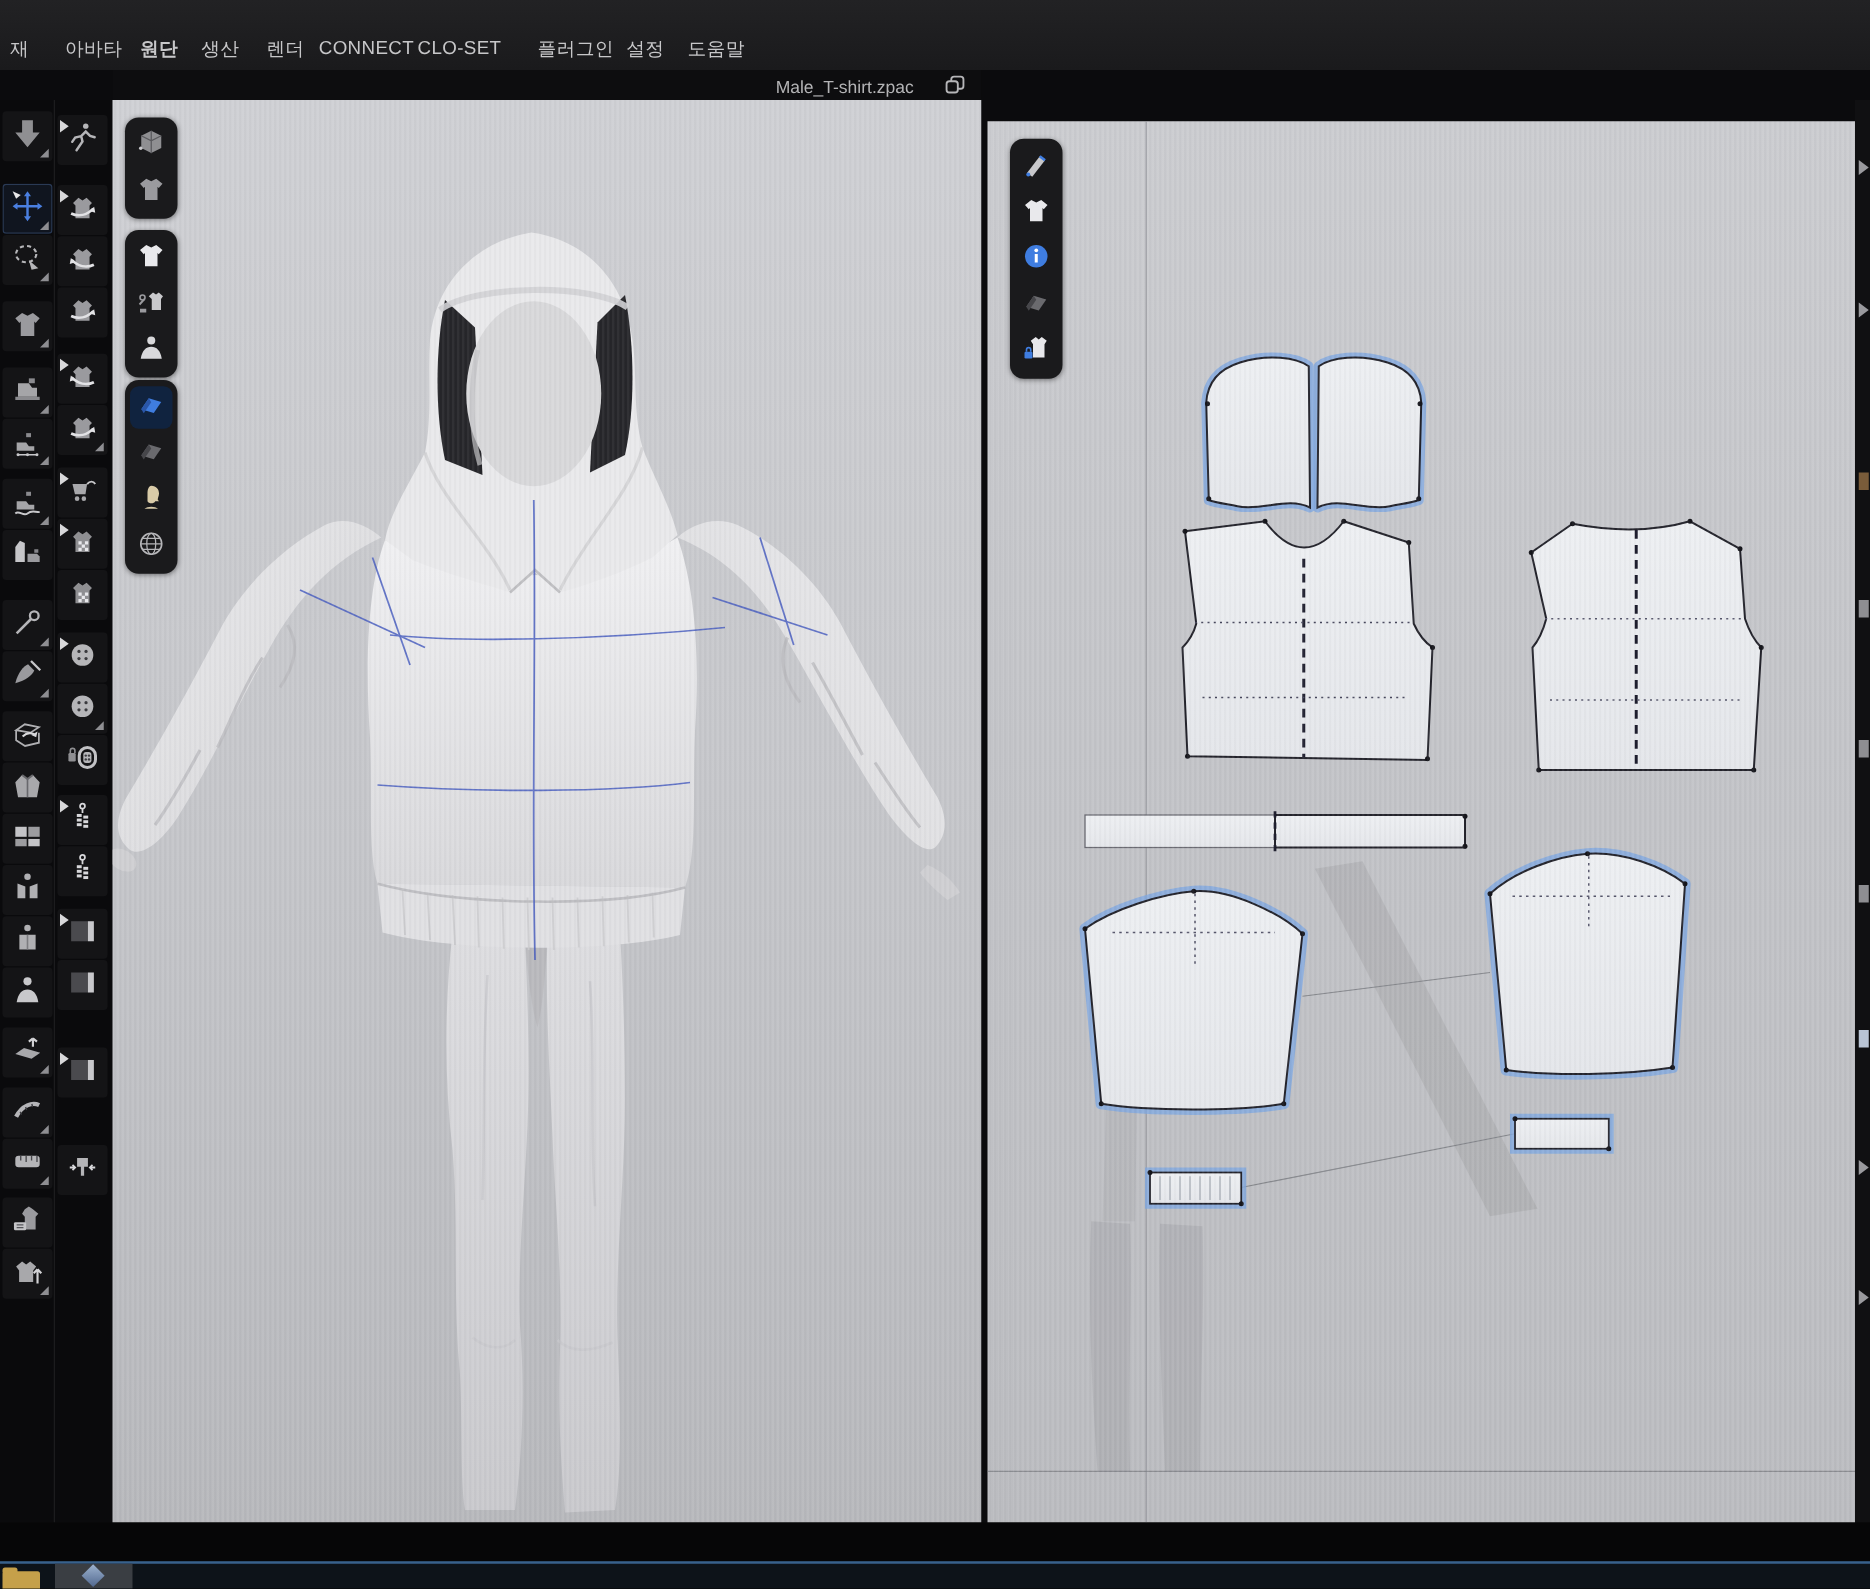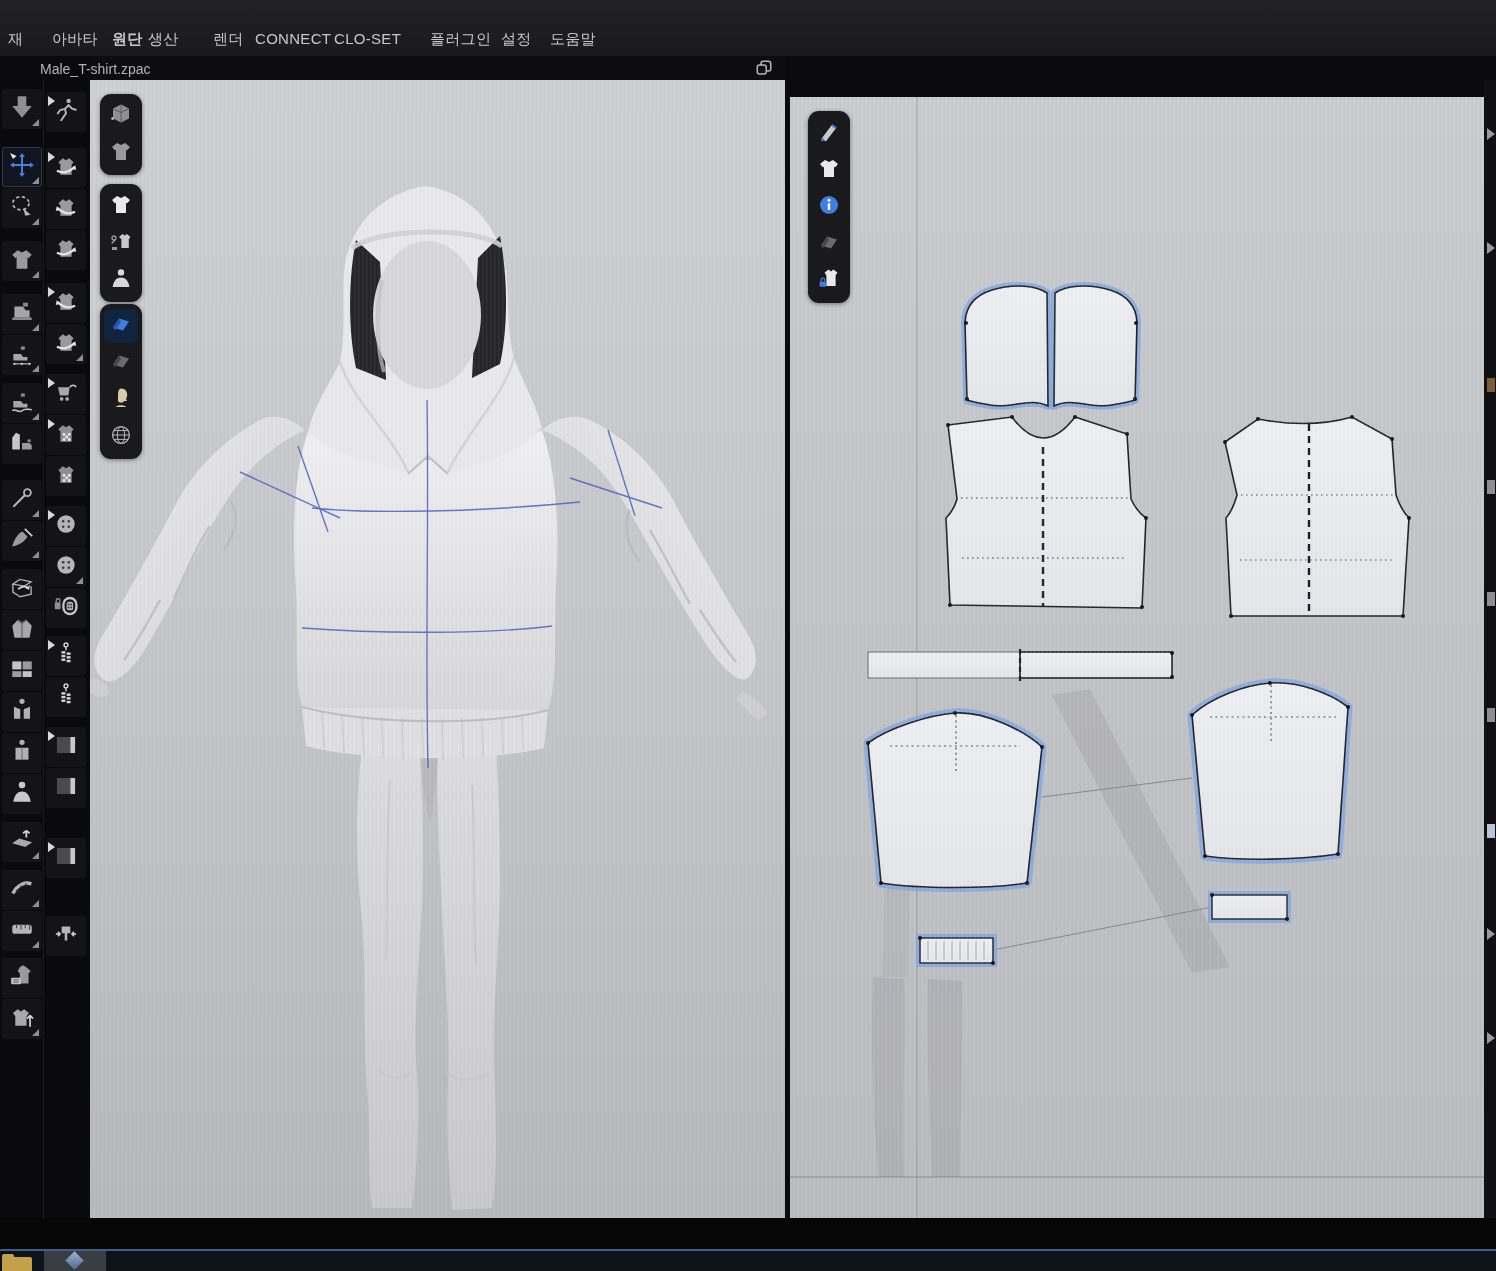--- a/index.html
+++ b/index.html
@@ -7,21 +7,21 @@
     background:#0b0b0d;font-family:"Liberation Sans",sans-serif;}
 
   
   .menubar{position:absolute;left:0;top:0;width:1496px;height:56px;
     background:linear-gradient(180deg,#222224,#1a1a1c);}
   .menu-item{position:absolute;top:30px;color:#c7c7c9;font-size:15px;white-space:nowrap;
     letter-spacing:.3px;}
 
   
   .titlebar{position:absolute;background:#0d0d0f;color:#b4b4b6;font-size:14px;}
-  .titlebar .tt{position:absolute;left:4px;right:0;text-align:left;}
+  .titlebar .tt{position:absolute;left:16px;right:0;text-align:right;}
   .float-btn{position:absolute;width:18px;height:18px;}
   .float-btn svg{width:100%;height:100%;}
 
   
   .sidebar{position:absolute;left:0;top:80px;width:88px;height:1138px;background:#0a0a0c;}
   .sidebar .divider{position:absolute;left:43px;top:0;width:1px;height:100%;background:#1c1c1e;}
   .tcol{position:absolute;top:8px;display:flex;flex-direction:column;}
   .tcol.c1{left:2px;} .tcol.c2{left:46px;}
   .tile{position:relative;width:40px;height:40px;background:#141416;border-radius:3px;
     display:flex;align-items:center;justify-content:center;flex:none;}
@@ -69,21 +69,21 @@
 </style>
 </head>
 <body>
 
 <div class="screen">
 
   <div class="menubar">
       <span class="menu-item" style="left: 8px;">재</span>
       <span class="menu-item" style="left: 52px;">아바타</span>
       <span class="menu-item" style="left: 112px; font-weight: bold;">원단</span>
-      <span class="menu-item" style="left: 148px;">생산</span>
+      <span class="menu-item" style="left: 161px;">생산</span>
       <span class="menu-item" style="left: 213px;">렌더</span>
       <span class="menu-item" style="left: 255px;">CONNECT</span>
       <span class="menu-item" style="left: 334px;">CLO-SET</span>
       <span class="menu-item" style="left: 430px;">플러그인</span>
       <span class="menu-item" style="left: 501px;">설정</span>
       <span class="menu-item" style="left: 550px;">도움말</span>
     </div>
 
   <div class="titlebar" style="left:90px;top:56px;width:695px;height:24px;">
     <div class="tt" style="top:5px;transform:translateX(-54px);">Male_T-shirt.zpac</div>

